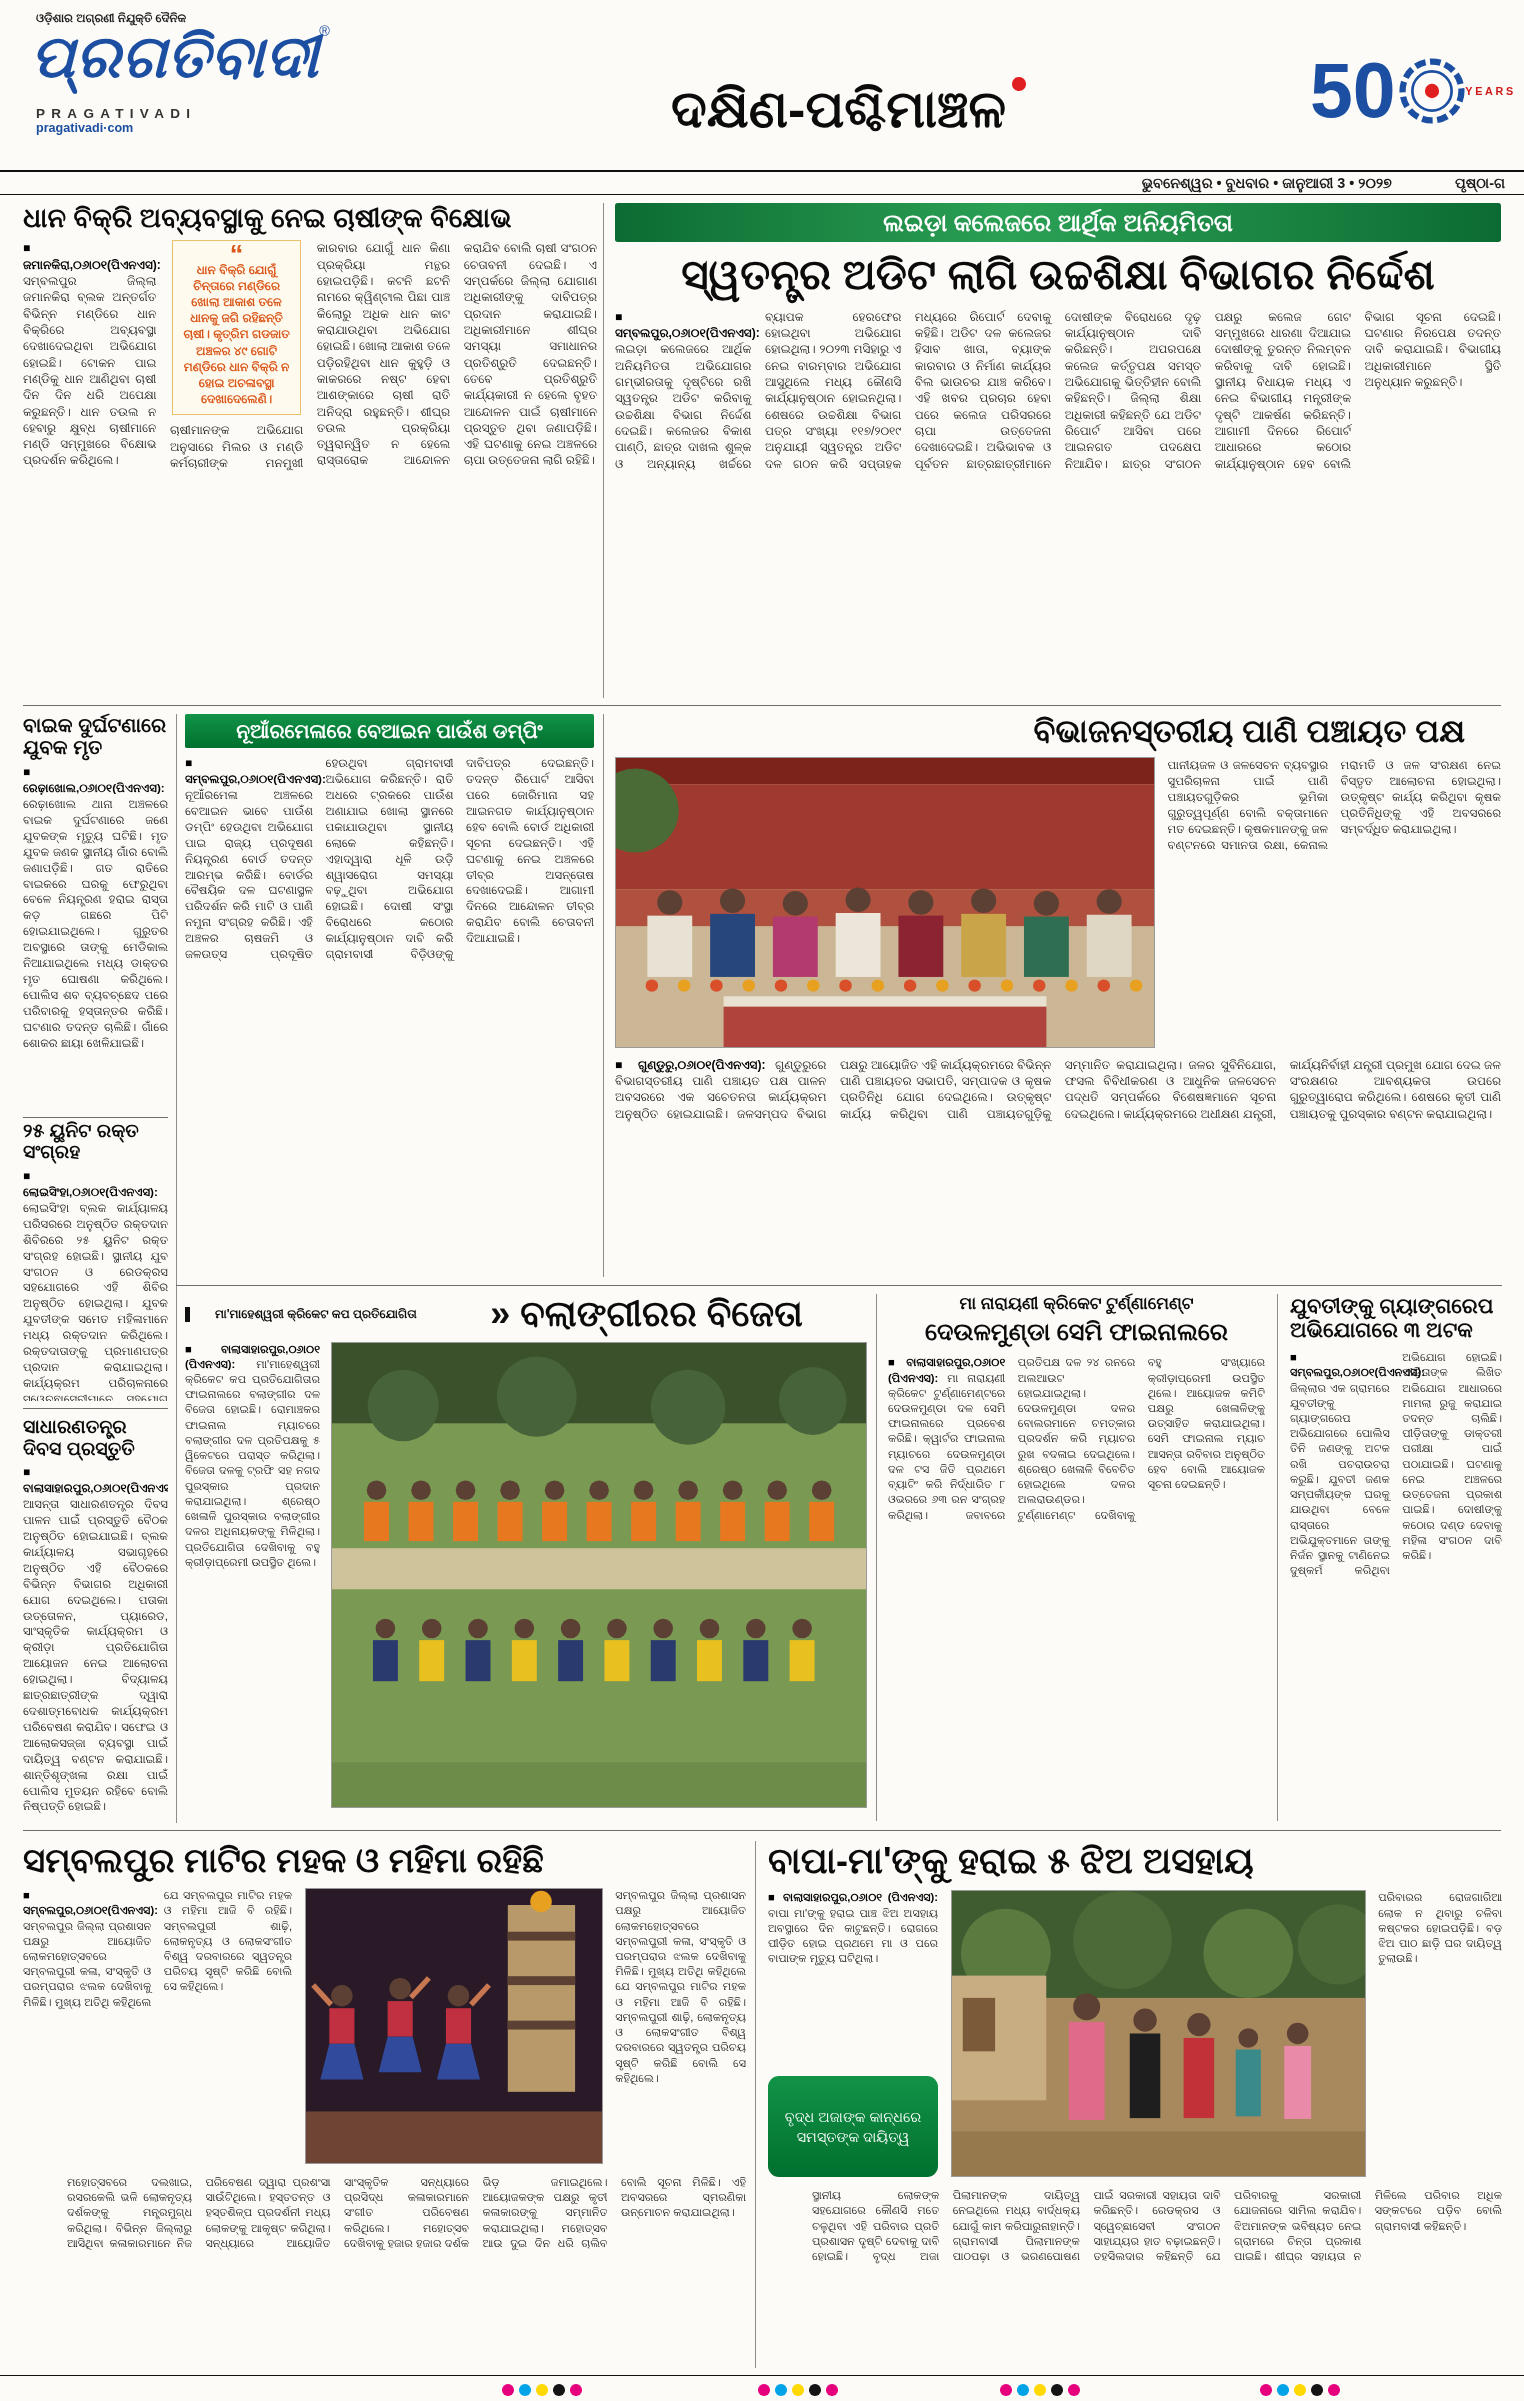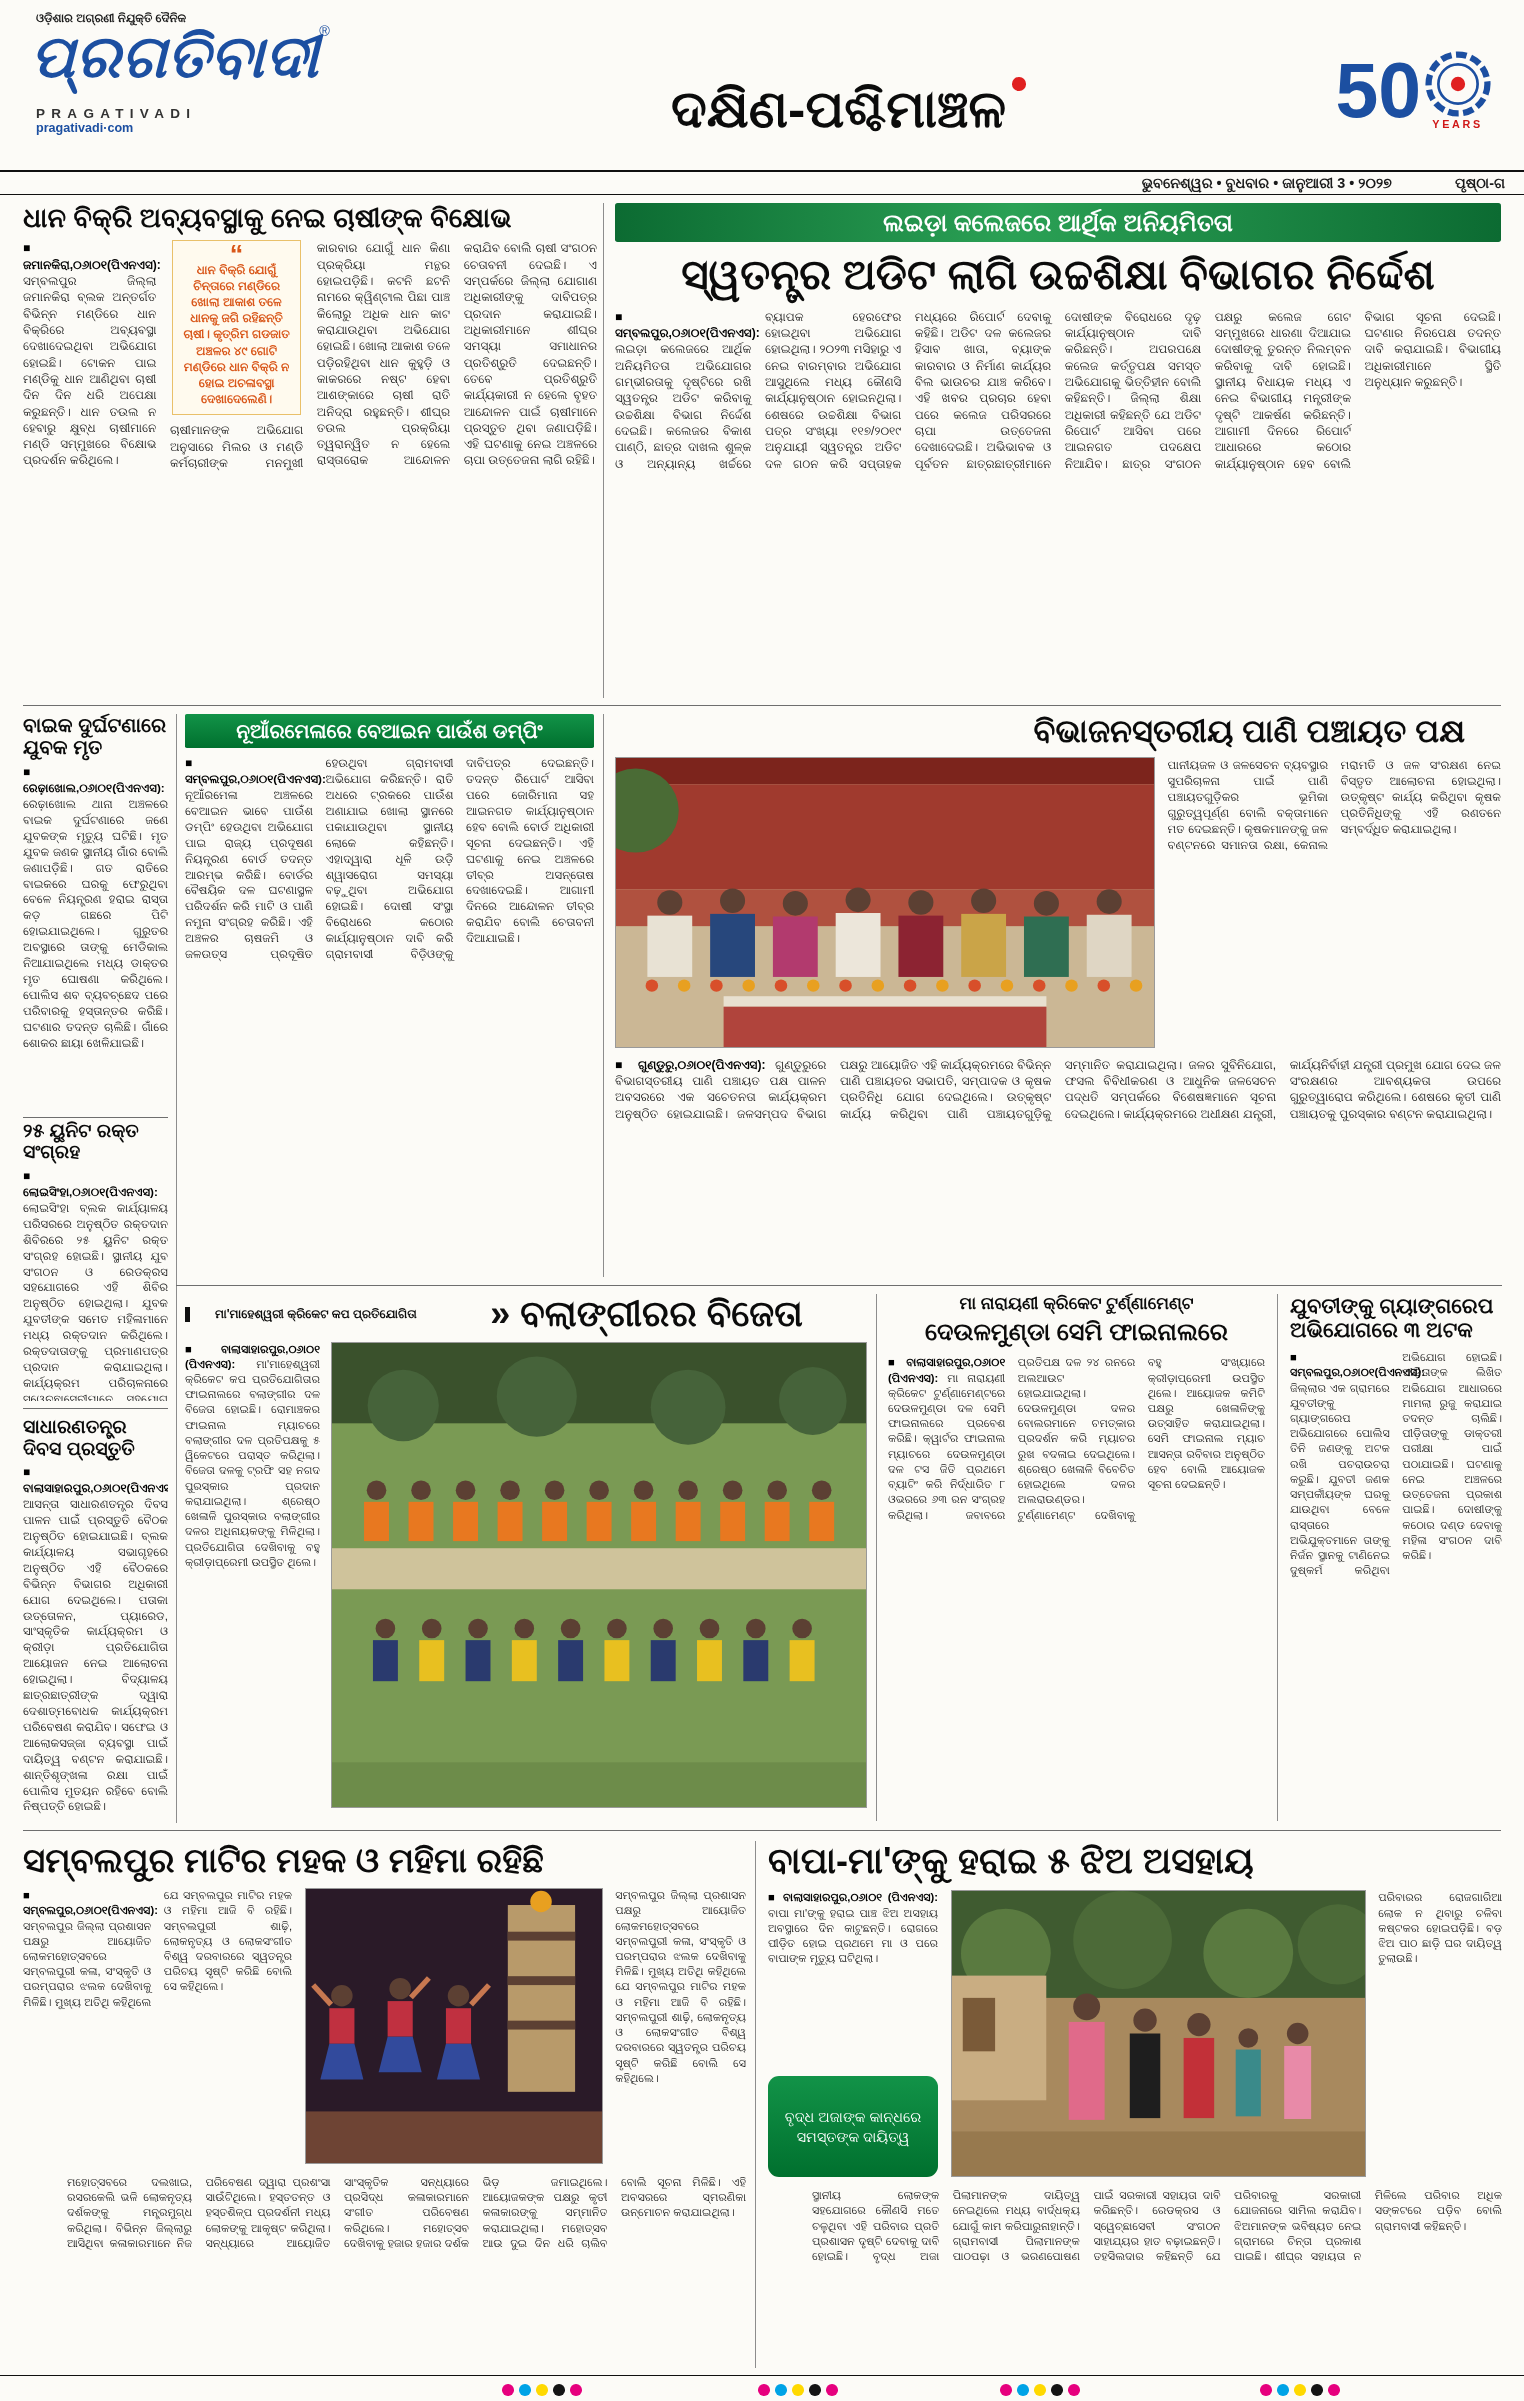--- a/index.html
+++ b/index.html
@@ -44,21 +44,21 @@
   <div class="abs" style="left:36px;top:106px;width:484px;display:flex;justify-content:space-between;align-items:baseline;flex-direction:column;">
     <span style="font-size:13.5px;font-weight:700;letter-spacing:6.3px;color:#333;">PRAGATIVADI</span>
     <span style="font-size:12.6px;font-weight:700;color:#1c4fa1;">pragativadi·com</span>
   </div>
 
   <div class="abs" style="left:547px;top:79px;width:583px;text-align:center;font-size:52px;font-weight:900;color:#0b0b0b;">ଦକ୍ଷିଣ-ପଶ୍ଚିମାଞ୍ଚଳ</div>
   <div class="abs" style="left:1012px;top:77px;width:13.5px;height:13.5px;border-radius:50%;background:#e02020;"></div>
 
   <div class="abs" style="left:1328px;top:23px;width:170px;height:135px;display:flex;align-items:center;justify-content:center;gap:3.6px;">
     <span style="font-size:77px;font-weight:900;color:#1c4fa1;line-height:1;">50</span>
-    <span style="display:flex;flex-direction:column;align-items:center;">
+    <span style="display:flex;flex-direction:row;align-items:center;">
       <svg width="66" height="66" viewBox="0 0 74 74">
         <circle cx="37" cy="37" r="33" fill="none" stroke="#1c4fa1" stroke-width="7" stroke-dasharray="12 5"></circle>
         <circle cx="37" cy="37" r="22" fill="none" stroke="#1c4fa1" stroke-width="3"></circle>
         <circle cx="37" cy="37" r="8" fill="#e02020"></circle>
       </svg>
       <span style="font-size:10.8px;font-weight:700;color:#d01818;letter-spacing:2.7px;margin-top:1.8px;">YEARS</span>
     </span>
   </div>
 
   <div class="abs" style="left:0;top:170px;width:1525px;height:25px;border-top:2.7px solid #101010;border-bottom:1.8px solid #101010;
@@ -174,21 +174,21 @@
             <circle cx="472" cy="260" r="7" fill="#d84f2a"></circle>
               <circle cx="508" cy="260" r="7" fill="#e8a020"></circle>
             <circle cx="544" cy="260" r="7" fill="#d84f2a"></circle>
               <circle cx="580" cy="260" r="7" fill="#e8a020"></circle>
           </g>
           <rect x="120" y="272" width="360" height="12" fill="#e8e0d0"></rect>
           <rect x="120" y="284" width="360" height="46" fill="#b0443c"></rect>
         </svg>
       </div>
       <div class="body-text c2" style="flex:1;height:289px;font-size:11.7px;">
-        <span>ପାନୀୟଜଳ ଓ ଜଳସେଚନ ବ୍ୟବସ୍ଥାର ସୁପରିଚାଳନା ପାଇଁ ପାଣି ପଞ୍ଚାୟତଗୁଡ଼ିକର ଭୂମିକା ଗୁରୁତ୍ୱପୂର୍ଣ୍ଣ ବୋଲି ବକ୍ତାମାନେ ମତ ଦେଇଛନ୍ତି। କୃଷକମାନଙ୍କୁ ଜଳ ବଣ୍ଟନରେ ସମାନତା ରକ୍ଷା, କେନାଲ ମରାମତି ଓ ଜଳ ସଂରକ୍ଷଣ ନେଇ ବିସ୍ତୃତ ଆଲୋଚନା ହୋଇଥିଲା। ଉତ୍କୃଷ୍ଟ କାର୍ଯ୍ୟ କରିଥିବା କୃଷକ ପ୍ରତିନିଧିଙ୍କୁ ଏହି ରଣତନେ ସମ୍ବର୍ଦ୍ଧିତ କରାଯାଇଥିଲା।</span>
+        <span>ପାନୀୟଜଳ ଓ ଜଳସେଚନ ବ୍ୟବସ୍ଥାର ସୁପରିଚାଳନା ପାଇଁ ପାଣି ପଞ୍ଚାୟତଗୁଡ଼ିକର ଭୂମିକା ଗୁରୁତ୍ୱପୂର୍ଣ୍ଣ ବୋଲି ବକ୍ତାମାନେ ମତ ଦେଇଛନ୍ତି। କୃଷକମାନଙ୍କୁ ଜଳ ବଣ୍ଟନରେ ସମାନତା ରକ୍ଷା, କେନାଲ ମରାମତି ଓ ଜଳ ସଂରକ୍ଷଣ ନେଇ ବିସ୍ତୃତ ଆଲୋଚନା ହୋଇଥିଲା। ଉତ୍କୃଷ୍ଟ କାର୍ଯ୍ୟ କରିଥିବା କୃଷକ ପ୍ରତିନିଧିଙ୍କୁ ଏହି ଅବସରରେ ସମ୍ବର୍ଦ୍ଧିତ କରାଯାଇଥିଲା।</span>
       </div>
     </div>
     <div class="body-text c4" style="height:213px;margin-top:10.8px;">
       <span class="byline">■ ଗୁଣ୍ଡୁରୁ,୦୬ା୦୧(ପିଏନଏସ):</span>
       <span>ଗୁଣ୍ଡୁରୁରେ ବିଭାଗସ୍ତରୀୟ ପାଣି ପଞ୍ଚାୟତ ପକ୍ଷ ପାଳନ ଅବସରରେ ଏକ ସଚେତନତା କାର୍ଯ୍ୟକ୍ରମ ଅନୁଷ୍ଠିତ ହୋଇଯାଇଛି। ଜଳସମ୍ପଦ ବିଭାଗ ପକ୍ଷରୁ ଆୟୋଜିତ ଏହି କାର୍ଯ୍ୟକ୍ରମରେ ବିଭିନ୍ନ ପାଣି ପଞ୍ଚାୟତର ସଭାପତି, ସମ୍ପାଦକ ଓ କୃଷକ ପ୍ରତିନିଧି ଯୋଗ ଦେଇଥିଲେ। ଉତ୍କୃଷ୍ଟ କାର୍ଯ୍ୟ କରିଥିବା ପାଣି ପଞ୍ଚାୟତଗୁଡ଼ିକୁ ସମ୍ମାନିତ କରାଯାଇଥିଲା। ଜଳର ସୁବିନିଯୋଗ, ଫସଲ ବିବିଧୀକରଣ ଓ ଆଧୁନିକ ଜଳସେଚନ ପଦ୍ଧତି ସମ୍ପର୍କରେ ବିଶେଷଜ୍ଞମାନେ ସୂଚନା ଦେଇଥିଲେ। କାର୍ଯ୍ୟକ୍ରମରେ ଅଧୀକ୍ଷଣ ଯନ୍ତ୍ରୀ, କାର୍ଯ୍ୟନିର୍ବାହୀ ଯନ୍ତ୍ରୀ ପ୍ରମୁଖ ଯୋଗ ଦେଇ ଜଳ ସଂରକ୍ଷଣର ଆବଶ୍ୟକତା ଉପରେ ଗୁରୁତ୍ୱାରୋପ କରିଥିଲେ। ଶେଷରେ କୃତୀ ପାଣି ପଞ୍ଚାୟତକୁ ପୁରସ୍କାର ବଣ୍ଟନ କରାଯାଇଥିଲା।</span>
     </div>
   </div>
 
   <div class="hline" style="left:176px;top:1285px;width:1326px;"></div>
 

